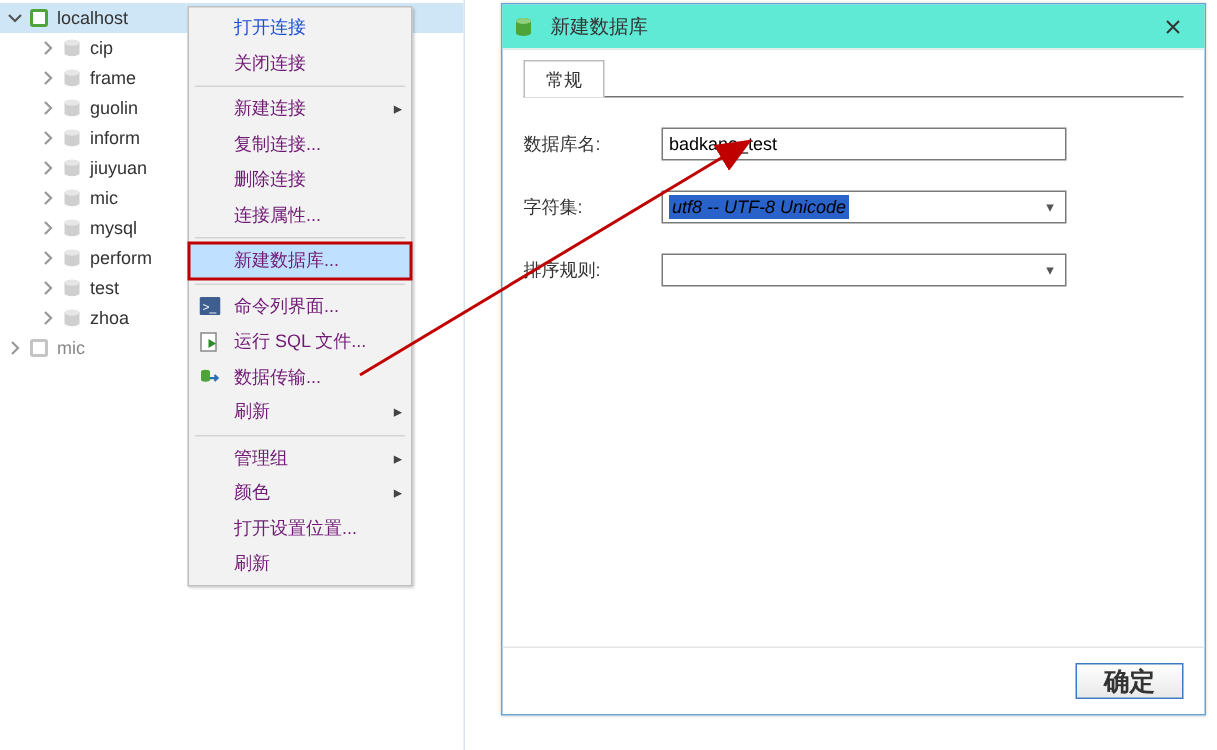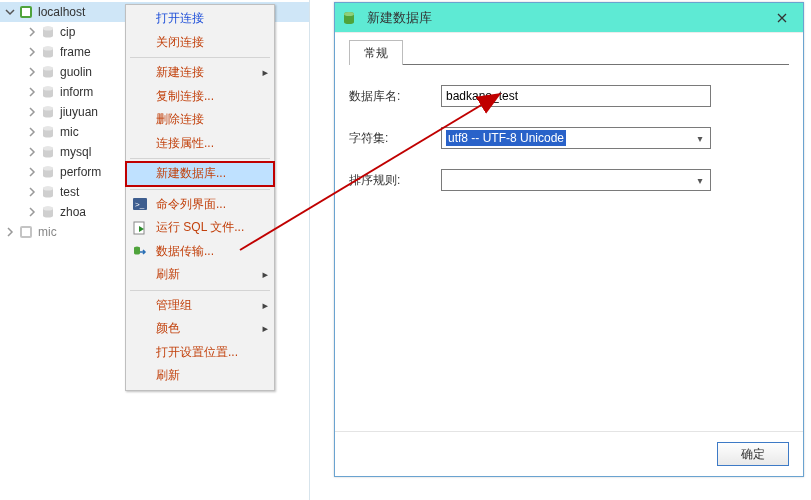--- a/index.html
+++ b/index.html
@@ -62,21 +62,21 @@
     border: 1px solid #bfbfbf;
     box-shadow: 1px 1px 2px rgba(0,0,0,0.25);
     padding: 2px 0;
   }
   .menu-item {
     display: flex;
     align-items: center;
     height: 23.5px;
     padding: 0 18px 0 30px;
     position: relative;
-    color: #c2410c;
+    color: #701a75;
   }
   .menu-item.highlight {
     background: #bfe1ff;
     outline: 2px solid #c00000;
     outline-offset: -1px;
   }
   .menu-item.has-sub::after {
     content: "▸";
     position: absolute;
     right: 6px;
@@ -177,38 +177,40 @@
   .combo .drop {
     position: absolute;
     right: 2px; top: 2px;
     width: 16px; height: 16px;
     display: flex; align-items: center; justify-content: center;
     color: #555;
     font-size: 10px;
   }
   .combo .sel-hl {
     background: #2962c9;
-    color: #ffffff;
+    color: #000000;
     padding: 1px 2px;
+    font-style: italic;
   }
   .dlg-buttons {
     display: flex;
     justify-content: flex-end;
     gap: 10px;
     padding: 10px 14px;
     border-top: 1px solid #e4e4e4;
   }
   .btn {
     min-width: 72px;
     height: 24px;
     border: 1px solid #8a8a8a;
     background: linear-gradient(#fefefe,#e9e9e9);
     display: inline-flex;
     align-items: center; justify-content: center;
-    font-size: 12px;
+    font-size: 17px;
+    font-weight: bold;
   }
   .btn.primary { border-color: #3d7ac6; }
   
   .arrow-overlay {
     position: absolute;
     left: 0; top: 0;
     pointer-events: none;
   }
 </style>
 </head>

